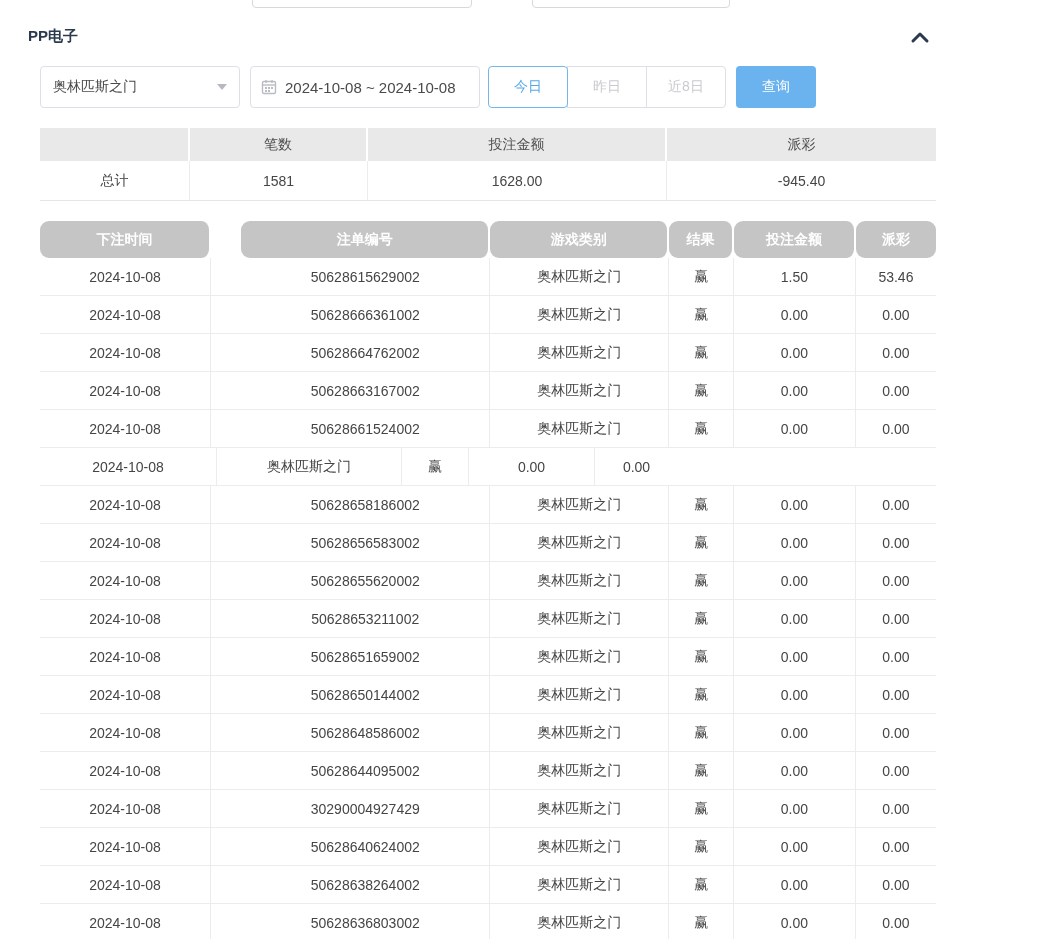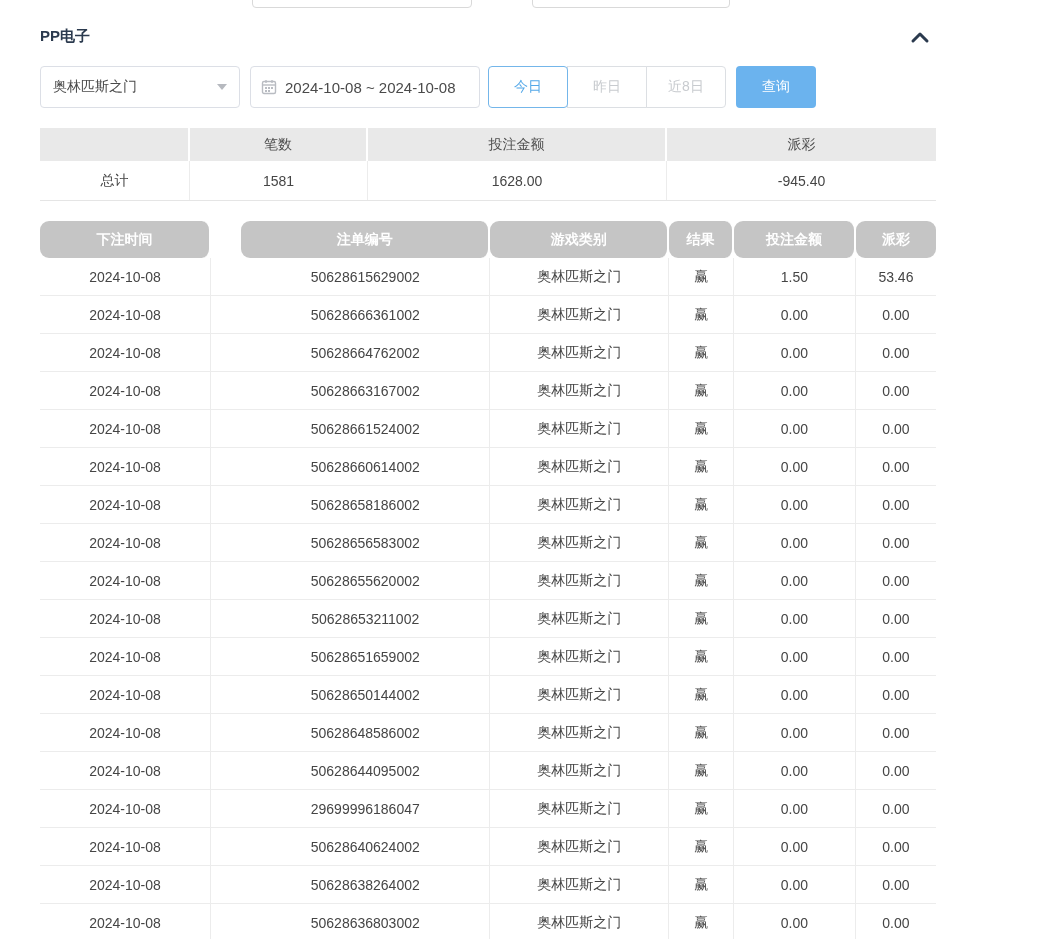--- a/index.html
+++ b/index.html
@@ -6,21 +6,21 @@
   html,body { background:#fff; }
   body { font-family:"Liberation Sans","DejaVu Sans",sans-serif; color:#454545; }
   #app { position:relative; width:1057px; height:939px; overflow:hidden; background:#fff; }
 
   
   .partial-input { position:absolute; top:-34px; height:42px; border:1px solid #d9d9d9; border-radius:4px; background:#fff; }
   #partial-1 { left:252px; width:220px; }
   #partial-2 { left:532px; width:198px; }
 
   
-  .section-title { position:absolute; left:40px; top:27px; font-size:15px; font-weight:bold; color:#2b3a4e; }
+  .section-title { position:absolute; left:28px; top:27px; font-size:15px; font-weight:bold; color:#2b3a4e; }
   .collapse-btn { position:absolute; left:904px; top:24px; width:32px; height:26px; display:flex; align-items:center; justify-content:center; cursor:pointer; background:none; border:none; }
 
   
   .filters { position:absolute; left:40px; top:66px; height:42px; display:flex; align-items:stretch; }
   .select-box { position:relative; width:200px; border:1px solid #dcdfe6; border-radius:4px; background:#fff;
                 display:flex; align-items:center; padding:0 30px 0 12px; font-size:14px; color:#4a4a4a; cursor:pointer; }
   .select-caret { position:absolute; right:12px; top:50%; margin-top:-3px; width:0; height:0;
                   border-left:5px solid transparent; border-right:5px solid transparent; border-top:6px solid #b6b9bf; }
   .date-box { margin-left:10px; width:230px; border:1px solid #dcdfe6; border-radius:4px; background:#fff;
               display:flex; align-items:center; padding:0 10px; font-size:15px; color:#4a4a4a; cursor:pointer; }
@@ -158,21 +158,20 @@
         <div class="trow">
           <div class="tcell c0">2024-10-08</div>
           <div class="tcell c1">50628661524002</div>
           <div class="tcell c2">奥林匹斯之门</div>
           <div class="tcell c3">赢</div>
           <div class="tcell c4">0.00</div>
           <div class="tcell c5">0.00</div>
         </div>
         <div class="trow">
           <div class="tcell c0">2024-10-08</div>
-          <div class="tcell c1">50628660614002</div>
           <div class="tcell c2">奥林匹斯之门</div>
           <div class="tcell c3">赢</div>
           <div class="tcell c4">0.00</div>
           <div class="tcell c5">0.00</div>
         </div>
         <div class="trow">
           <div class="tcell c0">2024-10-08</div>
           <div class="tcell c1">50628658186002</div>
           <div class="tcell c2">奥林匹斯之门</div>
           <div class="tcell c3">赢</div>
@@ -230,21 +229,21 @@
         <div class="trow">
           <div class="tcell c0">2024-10-08</div>
           <div class="tcell c1">50628644095002</div>
           <div class="tcell c2">奥林匹斯之门</div>
           <div class="tcell c3">赢</div>
           <div class="tcell c4">0.00</div>
           <div class="tcell c5">0.00</div>
         </div>
         <div class="trow">
           <div class="tcell c0">2024-10-08</div>
-          <div class="tcell c1">29699996186047</div>
+          <div class="tcell c1">30290004927429</div>
           <div class="tcell c2">奥林匹斯之门</div>
           <div class="tcell c3">赢</div>
           <div class="tcell c4">0.00</div>
           <div class="tcell c5">0.00</div>
         </div>
         <div class="trow">
           <div class="tcell c0">2024-10-08</div>
           <div class="tcell c1">50628640624002</div>
           <div class="tcell c2">奥林匹斯之门</div>
           <div class="tcell c3">赢</div>

